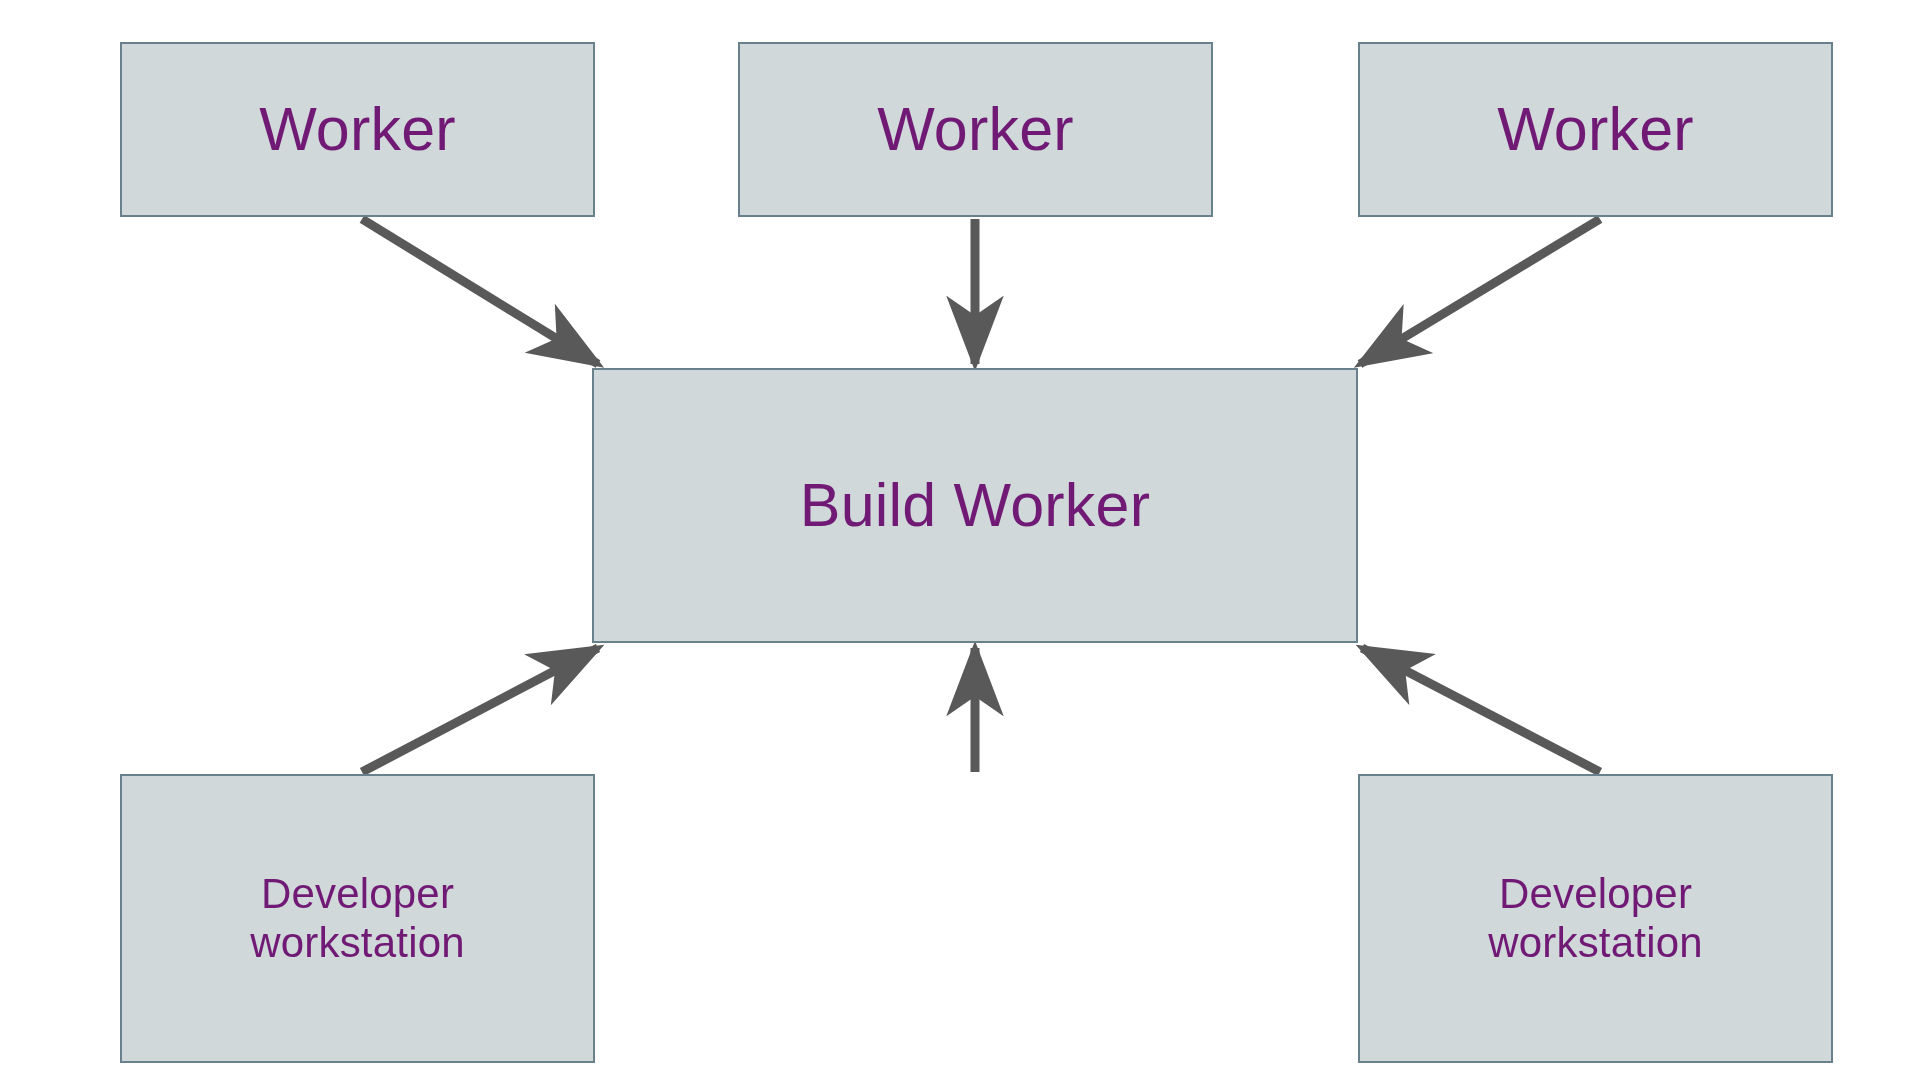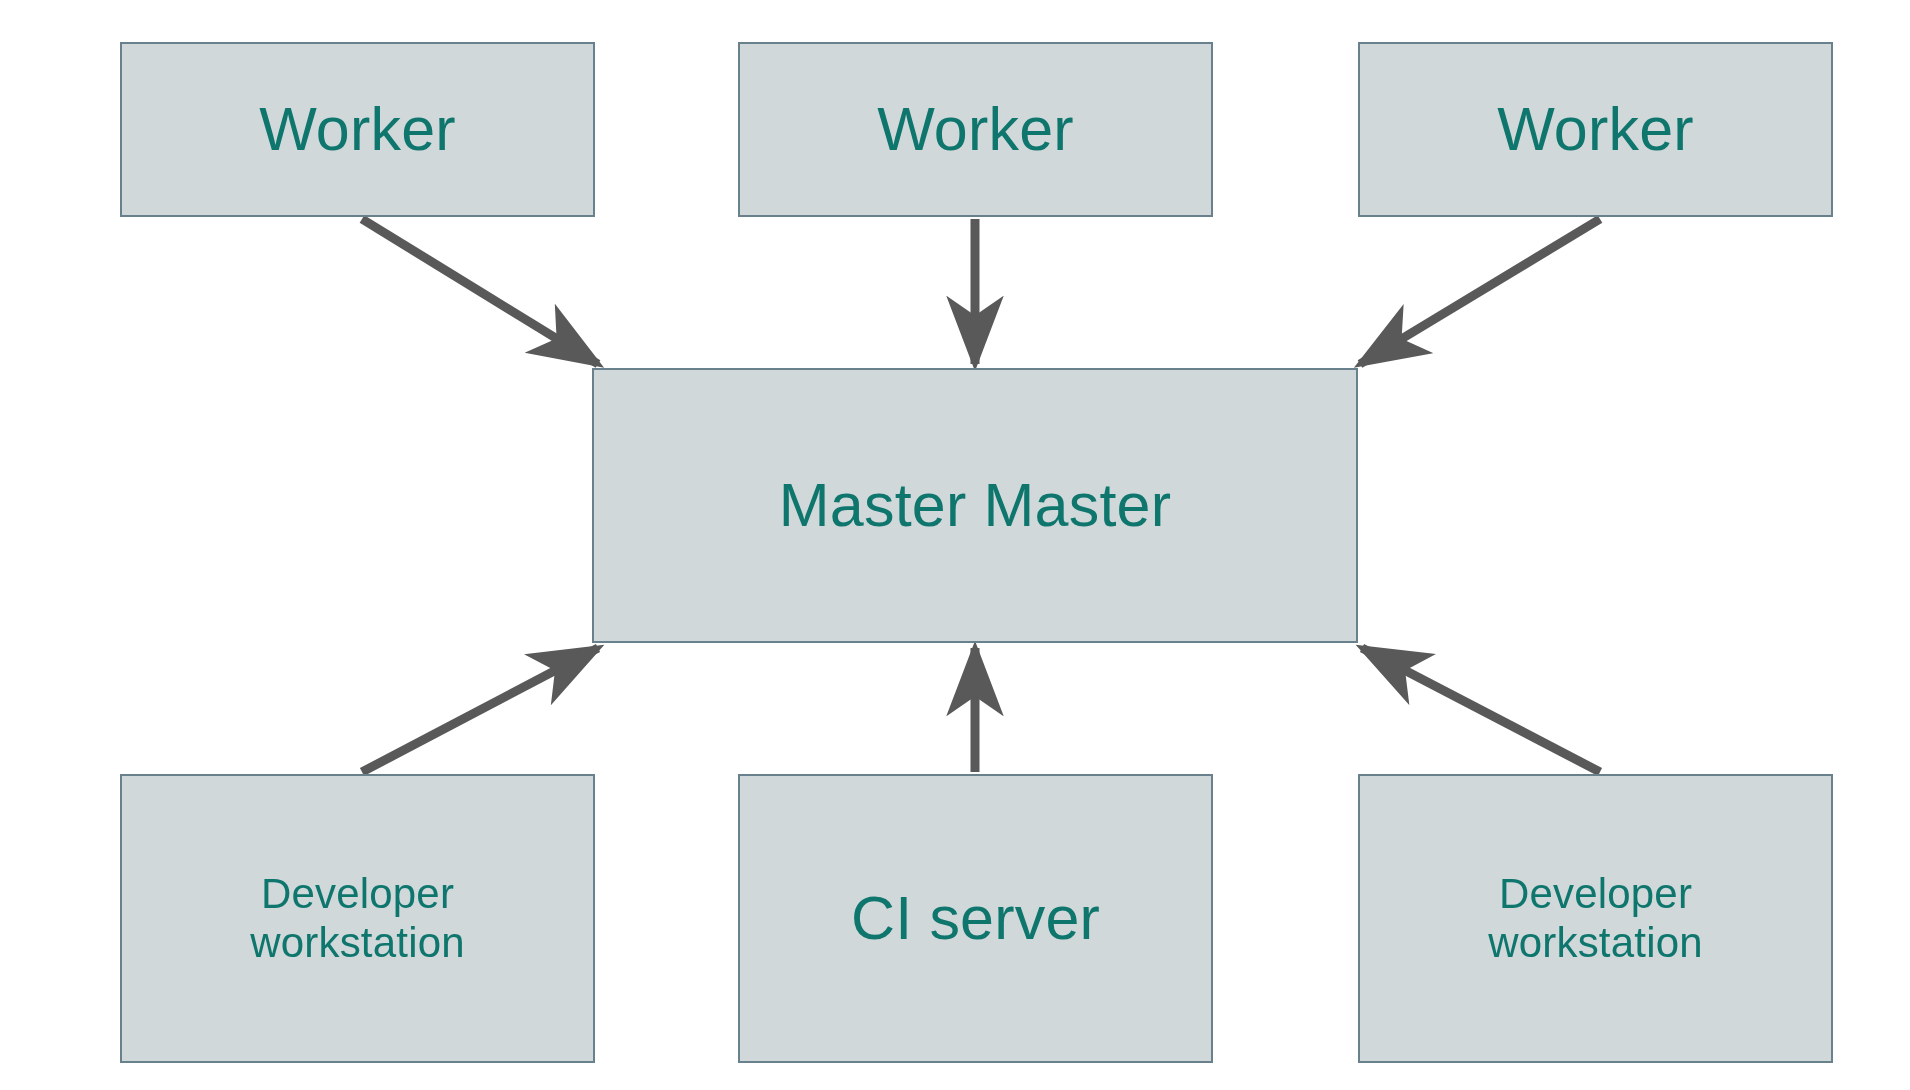--- a/index.html
+++ b/index.html
@@ -30,21 +30,21 @@
     position: absolute;
     box-sizing: border-box;
     background: #d0d8da;
     border: 2px solid #69818d;
     display: flex;
     align-items: center;
     justify-content: center;
     text-align: center;
   }
   .node-label {
-    color: #0f766e;
+    color: #701a75;
     font-family: "Liberation Sans", sans-serif;
     font-weight: 400;
     line-height: 1.16;
     white-space: pre-line;
     letter-spacing: 0.2px;
   }
   .n-worker .node-label { font-size: 61px; }
   .n-master .node-label { font-size: 61px; }
   .n-dev .node-label   { font-size: 42px; }
   .n-ci .node-label    { font-size: 61px; }
@@ -89,30 +89,27 @@
 
   <div class="node n-worker" id="node-worker-2">
     <span class="node-label">Worker</span>
   </div>
 
   <div class="node n-worker" id="node-worker-3">
     <span class="node-label">Worker</span>
   </div>
 
   <div class="node n-master" id="node-master">
-    <span class="node-label">Master Master</span>
+    <span class="node-label">Build Worker</span>
   </div>
 
   <div class="node n-dev" id="node-dev-1">
     <span class="node-label">Developer
 workstation</span>
   </div>
 
-  <div class="node n-ci" id="node-ci">
-    <span class="node-label">CI server</span>
-  </div>
 
   <div class="node n-dev" id="node-dev-2">
     <span class="node-label">Developer
 workstation</span>
   </div>
 
 </div>
 
 </body></html>

